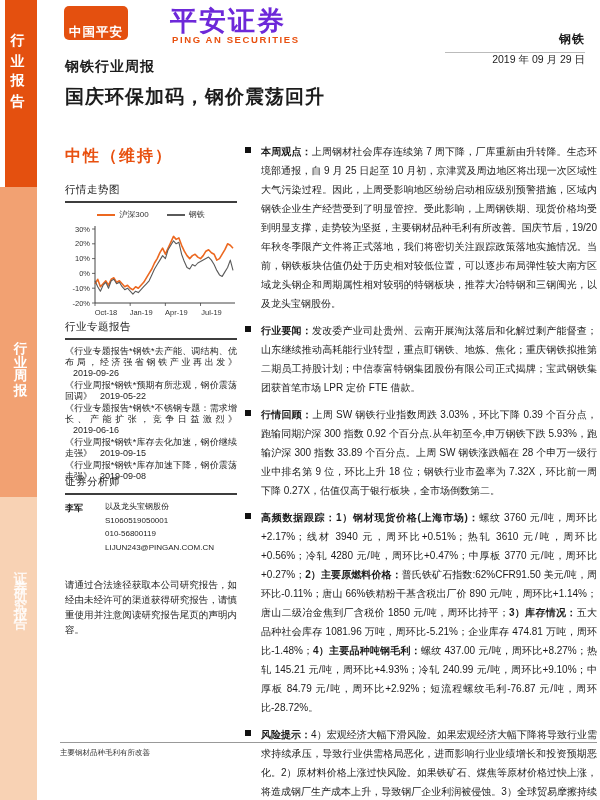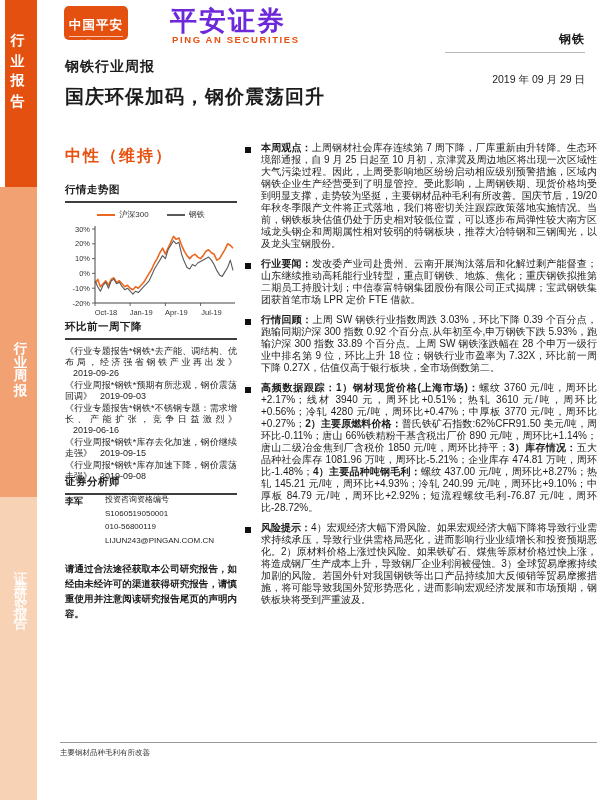--- a/index.html
+++ b/index.html
@@ -19,60 +19,60 @@
     font-weight:bold; white-space:nowrap;
   }
   .vtext-top { left:9px; top:22px; color:#fff; font-size:14px; letter-spacing:20px; }
   .vtext-mid { left:11px; top:330px; color:#fff; font-size:13.5px; letter-spacing:14px; }
   .vtext-bot { left:11px; top:560px; color:rgba(255,255,255,.85); font-size:13.5px; letter-spacing:9px; }
 
   
   .logo {
     position:absolute; left:64px; top:6px; width:64px; height:34px;
     background:#E4500F; border-radius:5px; color:#fff; text-align:center;
-    padding-top:11px;
+    padding-top:18px;
   }
   .logo-main { font-size:12.5px; font-weight:bold; letter-spacing:1px; }
   .logo-sub { font-size:5.5px; letter-spacing:2px; margin:2px 5px 0 5px;
     border-top:1px solid rgba(255,255,255,.65); padding-top:1.5px; }
   .brand-cn { position:absolute; left:170px; top:3px; color:#6d28d9;
     font-size:27px; font-weight:bold; letter-spacing:2px; }
   .brand-en { position:absolute; left:172px; top:34px; color:#E8500F;
     font-size:9.5px; font-weight:bold; letter-spacing:1.6px; }
   .industry-box { position:absolute; right:15px; top:31px; width:150px; text-align:right; }
   .industry { font-size:12px; font-weight:bold; letter-spacing:1px; }
   .industry-rule { margin-top:4px; border-top:1px solid #bbb; width:140px; margin-left:auto; }
-  .report-date { margin-top:20px; font-size:10.5px; color:#222; }
+  .report-date { margin-top:0; font-size:10.5px; color:#222; }
   .report-type { position:absolute; left:65px; top:58px; font-size:14px; font-weight:bold; letter-spacing:1px;text-align:right; }
   .page-title  { position:absolute; left:65px; top:84px; font-size:19px; font-weight:bold; letter-spacing:1px; }
 
   
   .rating { position:absolute; left:65px; top:146px; color:#E8500F;
     font-size:16px; font-weight:bold; letter-spacing:2px; }
   .lc-block { position:absolute; left:65px; width:172px; }
-  .lc-heading { font-size:10.5px; font-weight:bold; letter-spacing:.5px;
+  .lc-heading { font-size:10.5px; font-weight:normal; letter-spacing:.5px;
     padding-bottom:4px; border-bottom:2px solid #3d3d3d; }
   .chart-wrap { margin-top:6px; }
   .legend { display:flex; justify-content:center; gap:18px; font-size:8px; color:#333; margin-bottom:1px; }
   .legend-item { display:flex; align-items:center; gap:4px; }
   .legend-swatch { display:inline-block; width:18px; height:0; border-top:2px solid; }
   .tick { font-size:7.5px; fill:#333; font-family:"Liberation Sans",sans-serif; }
   .reports { margin-top:6px; }
   .report-item { font-size:9px; line-height:11px; text-align:justify; margin-bottom:1px; color:#1c1c1c; }
   .report-item .rep-date { margin-left:8px; white-space:nowrap; }
-  .analyst-table { display:flex; font-size:8px; }
+  .analyst-table { margin-top:7px; display:flex; font-size:8px; }
   .analyst-name { width:40px; font-weight:bold; font-size:9px; }
   .analyst-info div { margin-bottom:4.5px; line-height:9px; }
-  .notice { font-size:9.5px; font-weight:bold; line-height:15px; text-align:justify; }
+  .notice { font-size:9.5px; font-weight:normal; line-height:15px; text-align:justify;margin-top:16px; }
 
   
   .main-col { position:absolute; left:245px; top:142px; width:352px; }
   .section { display:flex; margin-bottom:8px; }
   .bullet { flex:0 0 6px; width:6px; height:6px; background:#111; margin-top:5px; margin-right:10px; }
-  .section p { flex:1; font-size:10px; line-height:12px; text-align:justify; color:#1c1c1c; }
+  .section p { flex:1; font-size:10px; line-height:19px; text-align:justify; color:#1c1c1c; }
   .section p .b { font-weight:bold; }
 
   
   .footer { position:absolute; left:60px; top:742px; width:537px;
     border-top:1px solid #999; padding-top:5px; font-size:7.5px; color:#333; }
 </style>
 </head>
 <body>
 
 <div class="strip strip-top"></div>
@@ -134,36 +134,36 @@
         <text class="tick" x="111.3529411764706" y="94" text-anchor="middle">Apr-19</text>
         <line x1="135.52941176470588" y1="82" x2="135.52941176470588" y2="85" stroke="#444" stroke-width="0.8"></line>
         <text class="tick" x="146.52941176470588" y="94" text-anchor="middle">Jul-19</text>
         <polyline points="30.0,62.8 32.7,58.3 35.4,65.7 38.1,62.8 40.8,59.8 43.5,64.2 46.2,58.3 48.9,56.8 51.6,61.3 54.4,59.8 57.1,62.8 59.8,65.7 62.5,64.2 65.2,67.2 67.9,68.7 70.6,65.7 73.3,67.2 76.0,64.2 78.7,61.3 81.4,56.8 84.1,52.4 86.8,48.0 89.5,42.0 92.2,37.6 94.9,31.7 97.6,27.2 100.4,33.2 103.1,27.2 105.8,21.3 108.5,15.4 111.2,18.4 113.9,16.9 116.6,24.3 119.3,30.2 122.0,34.6 124.7,37.6 127.4,34.6 130.1,33.2 132.8,36.1 135.5,37.6 138.2,34.6 140.9,30.2 143.6,28.7 146.4,31.7 149.1,33.2 151.8,39.1 154.5,37.6 157.2,33.2 159.9,28.7 162.6,22.8 165.3,24.3 168.0,27.2" fill="none" stroke="#EC6820" stroke-width="1.6" stroke-linejoin="round"></polyline>
         <polyline points="30.0,59.8 32.7,65.7 35.4,70.2 38.1,64.2 40.8,61.3 43.5,67.2 46.2,59.8 48.9,58.3 51.6,62.8 54.4,61.3 57.1,65.7 59.8,68.7 62.5,67.2 65.2,70.2 67.9,73.1 70.6,70.2 73.3,71.6 76.0,68.7 78.7,65.7 81.4,62.8 84.1,59.8 86.8,53.9 89.5,48.0 92.2,43.5 94.9,39.1 97.6,34.6 100.4,37.6 103.1,28.7 105.8,24.3 108.5,19.8 111.2,22.8 113.9,21.3 116.6,33.2 119.3,40.6 122.0,46.5 124.7,48.0 127.4,43.5 130.1,45.0 132.8,42.0 135.5,40.6 138.2,39.1 140.9,37.6 143.6,36.1 146.4,39.1 149.1,43.5 151.8,49.4 154.5,53.9 157.2,55.4 159.9,50.9 162.6,46.5 165.3,39.1 168.0,49.4" fill="none" stroke="#5a5a5a" stroke-width="1.1" stroke-linejoin="round"></polyline>
       </svg>
   </div>
 </div>
 
 <div class="lc-block" style="top:320px;">
-  <div class="lc-heading">环比前一周下降</div>
+  <div class="lc-heading">行业专题报告</div>
   <div class="reports" id="reports">
       <div class="report-item"><span>《行业专题报告*钢铁*去产能、调结构、优布局，经济强省钢铁产业再出发》</span><span class="rep-date">2019-09-26</span></div>
-      <div class="report-item"><span>《行业周报*钢铁*预期有所悲观，钢价震荡回调》</span><span class="rep-date">2019-09-03</span></div>
+      <div class="report-item"><span>《行业周报*钢铁*预期有所悲观，钢价震荡回调》</span><span class="rep-date">2019-05-22</span></div>
       <div class="report-item"><span>《行业专题报告*钢铁*不锈钢专题：需求增长、产能扩张，竞争日益激烈》</span><span class="rep-date">2019-06-16</span></div>
       <div class="report-item"><span>《行业周报*钢铁*库存去化加速，钢价继续走强》</span><span class="rep-date">2019-09-15</span></div>
       <div class="report-item"><span>《行业周报*钢铁*库存加速下降，钢价震荡走强》</span><span class="rep-date">2019-09-08</span></div>
     </div>
 </div>
 
 <div class="lc-block" style="top:475px;">
   <div class="lc-heading">证券分析师</div>
   <div class="analyst-table">
     <div class="analyst-name">李军</div>
     <div class="analyst-info">
-      <div>投资咨询资格编号</div>
+      <div>以及龙头宝钢股份</div>
       <div>S1060519050001</div>
       <div>010-56800119</div>
       <div>LIJUN243@PINGAN.COM.CN</div>
     </div>
   </div>
 </div>
 
 <div class="lc-block notice" style="top:561px;">请通过合法途径获取本公司研究报告，如经由未经许可的渠道获得研究报告，请慎重使用并注意阅读研究报告尾页的声明内容。</div>
 
 <div class="main-col" id="sections">

